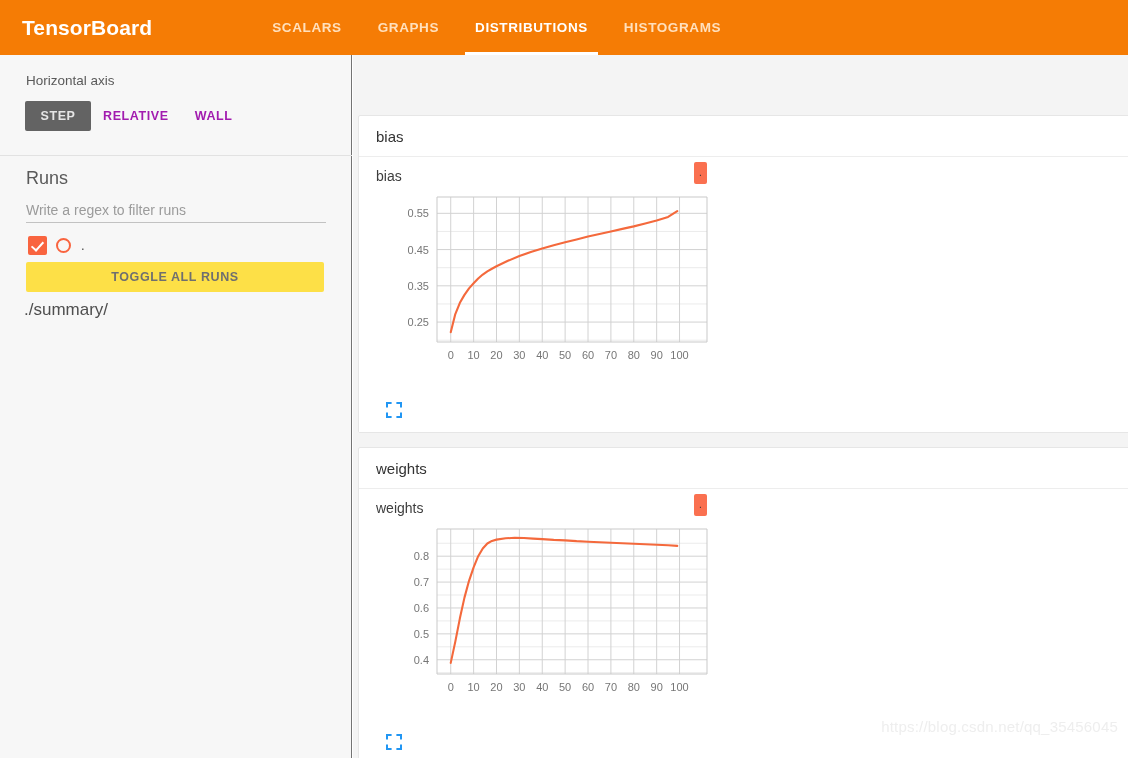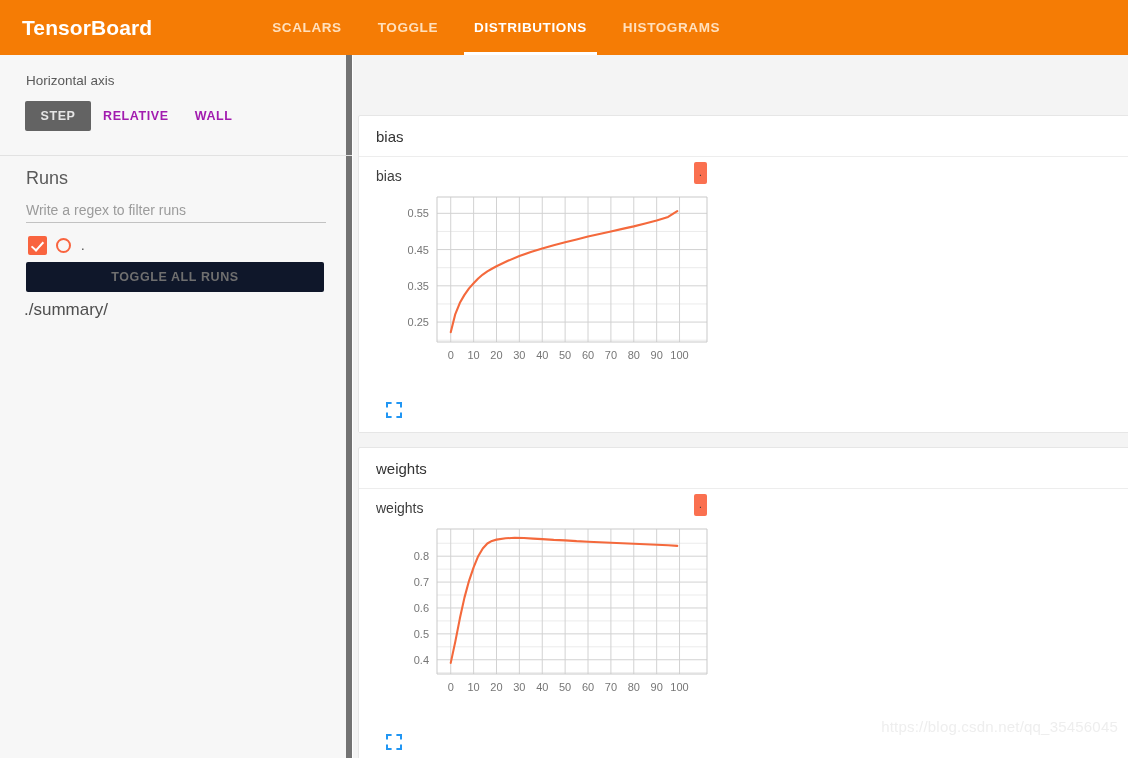--- a/index.html
+++ b/index.html
@@ -51,21 +51,21 @@
     left: 8px; right: 8px; bottom: 0;
     height: 3px;
     background: #ffffff;
   }
 
   
   #sidebar {
     position: absolute; left: 0; top: 55px;
     width: 352px; height: 703px;
     background: #f7f7f7;
-    border-right: 6px solid #737373;
+    border-right: 1px solid #737373;
   }
   #haxis-label {
     position: absolute; left: 26px; top: 18px;
     font-size: 13.5px; color: #5a5a5a;
   }
   #haxis-buttons {
     position: absolute; left: 25px; top: 46px;
     display: flex; align-items: center;
   }
   .axisbtn {
@@ -140,21 +140,21 @@
     cursor: pointer;
   }
   #run-name {
     margin-left: 10px;
     font-size: 13px;
     color: #4a4a4a;
   }
   #toggle-all {
     position: absolute; left: 26px; top: 207px;
     width: 298px; height: 30px;
-    background: #0f172a;
+    background: #fde047;
     border-radius: 2px;
     display: flex; align-items: center; justify-content: center;
     font-size: 12.5px; font-weight: bold; letter-spacing: 0.6px;
     color: #6f6f6f;
     cursor: pointer;
   }
   #summary-path {
     position: absolute; left: 24px; top: 245px;
     font-size: 17px; color: #4f4f4f;
   }
@@ -256,21 +256,21 @@
     white-space: nowrap;
   }
 </style>
 </head>
 <body>
 
 <div id="appbar">
   <div id="brand">TensorBoard</div>
   <div id="tabs">
       <div class="tab">SCALARS</div>
-      <div class="tab">TOGGLE</div>
+      <div class="tab">GRAPHS</div>
       <div class="tab active">DISTRIBUTIONS</div>
       <div class="tab">HISTOGRAMS</div>
     </div>
 </div>
 
 <div id="sidebar">
   <div id="haxis-label">Horizontal axis</div>
   <div id="haxis-buttons">
       <div class="axisbtn active">STEP</div>
       <div class="axisbtn">RELATIVE</div>

